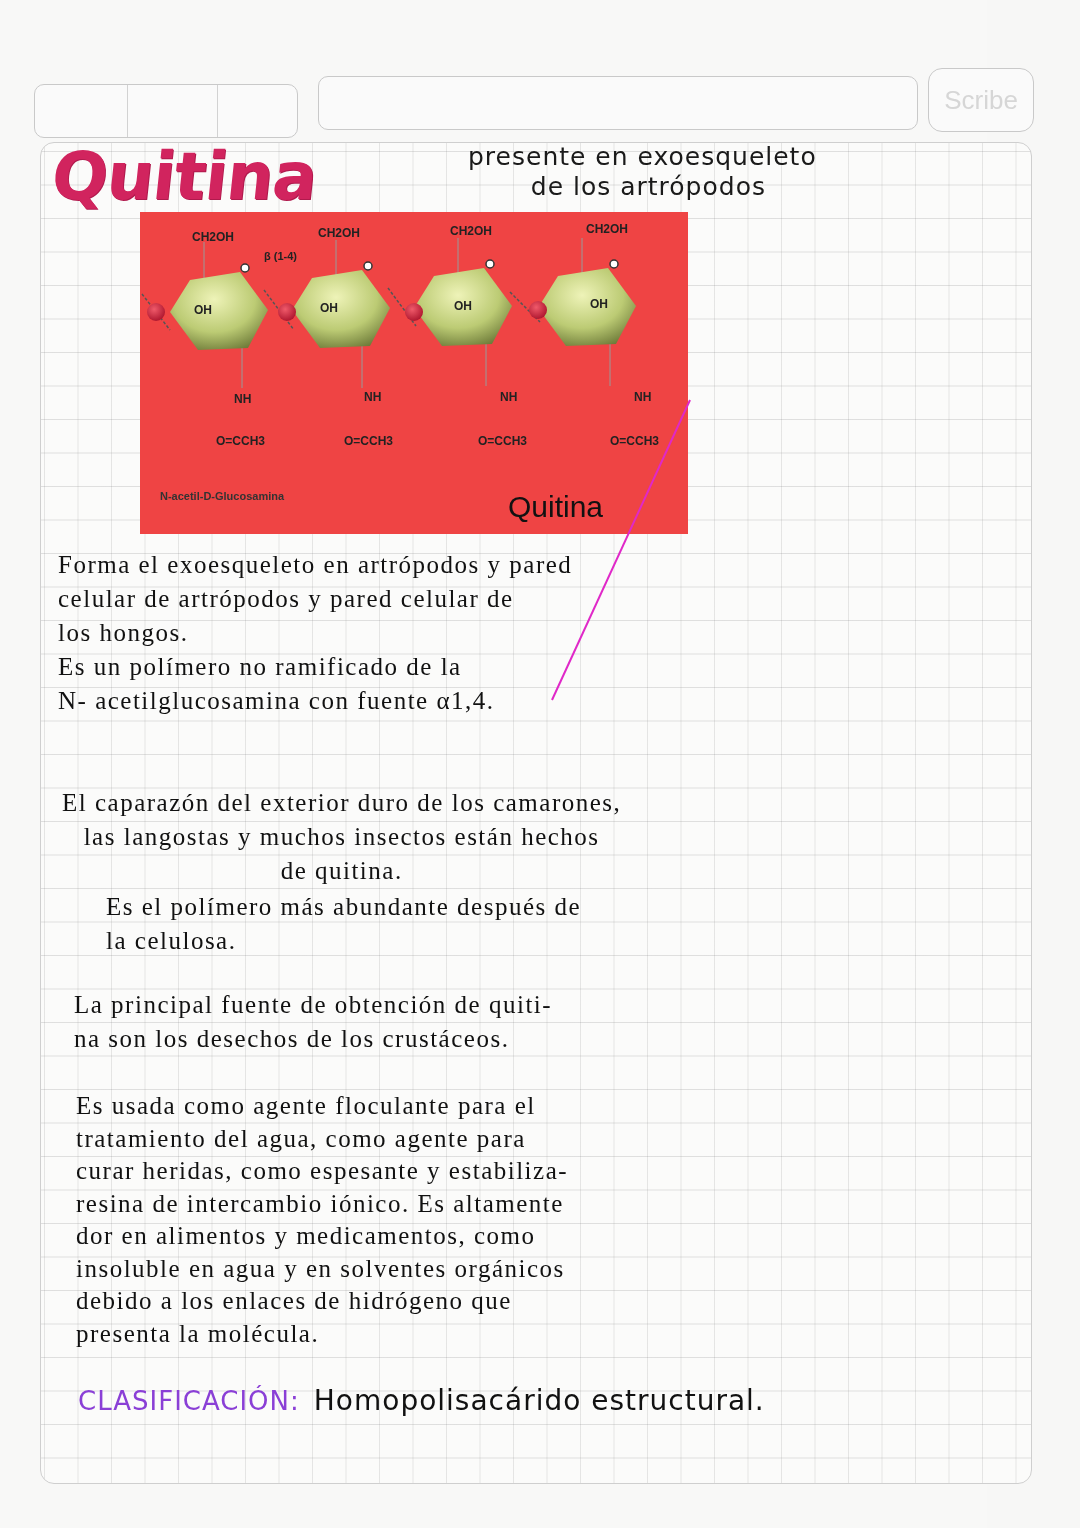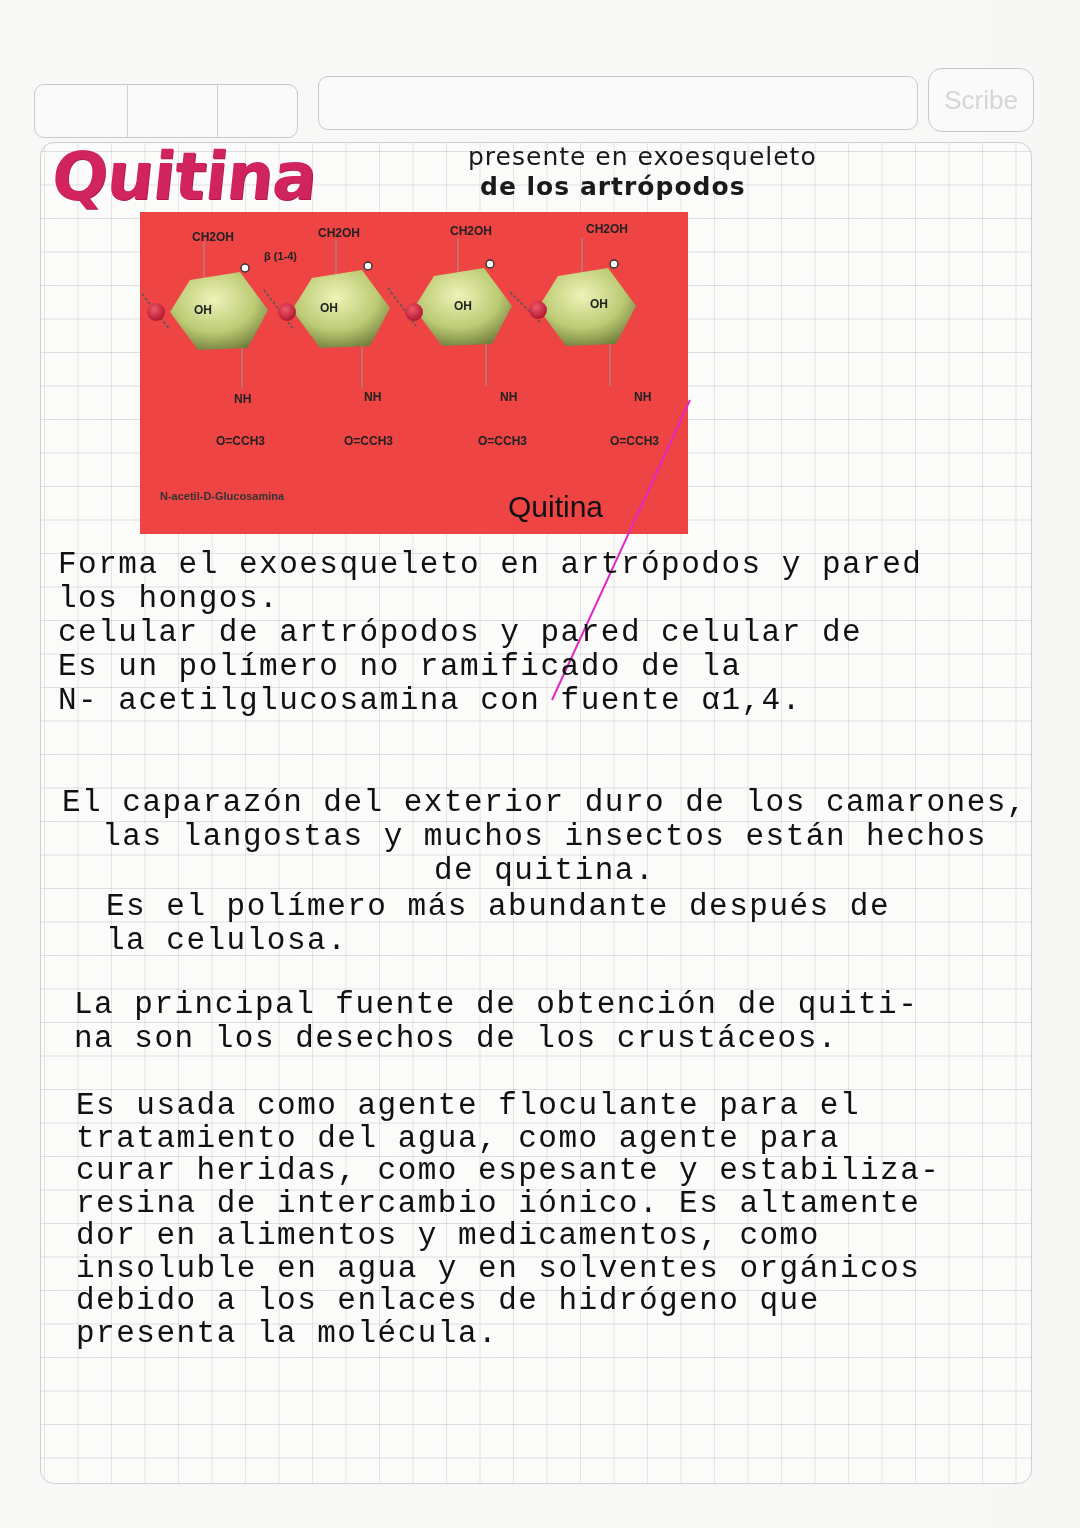--- a/index.html
+++ b/index.html
@@ -41,24 +41,24 @@
   .title {
     position: absolute; left: 52px; top: 138px;
     font-family: "DejaVu Sans", sans-serif; font-weight: bold;
     font-size: 66px; color: #d1245e; letter-spacing: -1px;
     transform: skewX(-6deg);
     text-shadow: 1px 1px 0 #b01a4d;
   }
   .subtitle {
     position: absolute; left: 468px; top: 142px;
     font-family: "DejaVu Sans", sans-serif; font-size: 25px; line-height: 30px;
-    color: #1a1a1a; letter-spacing: 1px;
+    color: #1a1a1a; letter-spacing: 1px; text-align: center;
   }
   .subtitle .l1 { display: block; }
-  .subtitle .l2 { display: block; padding-left: 12px; font-weight: bold; }
+  .subtitle .l2 { display: block; padding-left: 12px; }
 
   
   .diagram {
     position: absolute; left: 140px; top: 212px; width: 548px; height: 322px;
     background: #ef4444;
   }
   .diagram svg { position: absolute; left: 0; top: 0; }
   .diag-label {
     position: absolute; font-family: "Liberation Sans", sans-serif; font-weight: bold;
     font-size: 12px; color: #222;
@@ -71,21 +71,21 @@
     position: absolute; left: 20px; top: 278px; font-family: "Liberation Sans", sans-serif;
     font-weight: bold; font-size: 11px; color: #333;
   }
   .pink-line {
     position: absolute; left: 0; top: 0; width: 1080px; height: 1528px; pointer-events: none;
   }
 
   
   .para {
     position: absolute;
-    font-family: Liberation Mono, monospace; font-size: 31px; letter-spacing: 1.5px;
+    font-family: Liberation Serif, serif; font-size: 25px; letter-spacing: 1.5px;
     color: #111; line-height: 34px;
   }
   .para span { display: block; white-space: nowrap; }
   .p1 { left: 58px; top: 548px; }
   .p2 { left: 62px; top: 786px; line-height: 34px; text-align: center; }
   .p3 { left: 72px; top: 890px; margin-left: 34px; }
   .p4 { left: 74px; top: 988px; }
   .p5 { left: 76px; top: 1090px; line-height: 32.5px; }
   .classif {
     position: absolute; left: 78px; top: 1384px; font-family: "DejaVu Sans", sans-serif;
@@ -190,22 +190,22 @@
     <span class="diag-source">N-acetil-D-Glucosamina</span>
     <span class="diag-caption">Quitina</span>
   </div>
 
   <svg class="pink-line" width="1080" height="1528">
     <line x1="690" y1="400" x2="552" y2="700" stroke="#e028c8" stroke-width="2"></line>
   </svg>
 
   <div class="para p1">
     <span>Forma el exoesqueleto en artrópodos  y  pared</span>
+    <span>celular de artrópodos y pared  celular  de</span>
     <span>los hongos.</span>
-    <span>celular de artrópodos y pared  celular  de</span>
     <span>Es un polímero no ramificado de la</span>
     <span> N- acetilglucosamina  con fuente  α1,4.</span>
   </div>
 
   <div class="para p2">
     <span>El caparazón del exterior duro de los  camarones,</span>
     <span>las langostas y muchos insectos  están  hechos</span>
     <span>de quitina.</span>
   </div>
 
@@ -223,13 +223,16 @@
     <span>Es usada  como agente floculante para  el</span>
     <span>tratamiento del agua, como agente para</span>
     <span>curar heridas, como espesante y estabiliza-</span>
     <span>resina de intercambio iónico. Es altamente</span>
     <span>dor en alimentos y medicamentos, como</span>
     <span>insoluble en agua y en solventes orgánicos</span>
     <span>debido a los enlaces de hidrógeno  que</span>
     <span>presenta la molécula.</span>
   </div>
 
+  <div class="classif">
+    <span class="lbl">CLASIFICACIÓN:</span><span class="val">Homopolisacárido estructural.</span>
+  </div>
 </div>
 
 </body></html>

